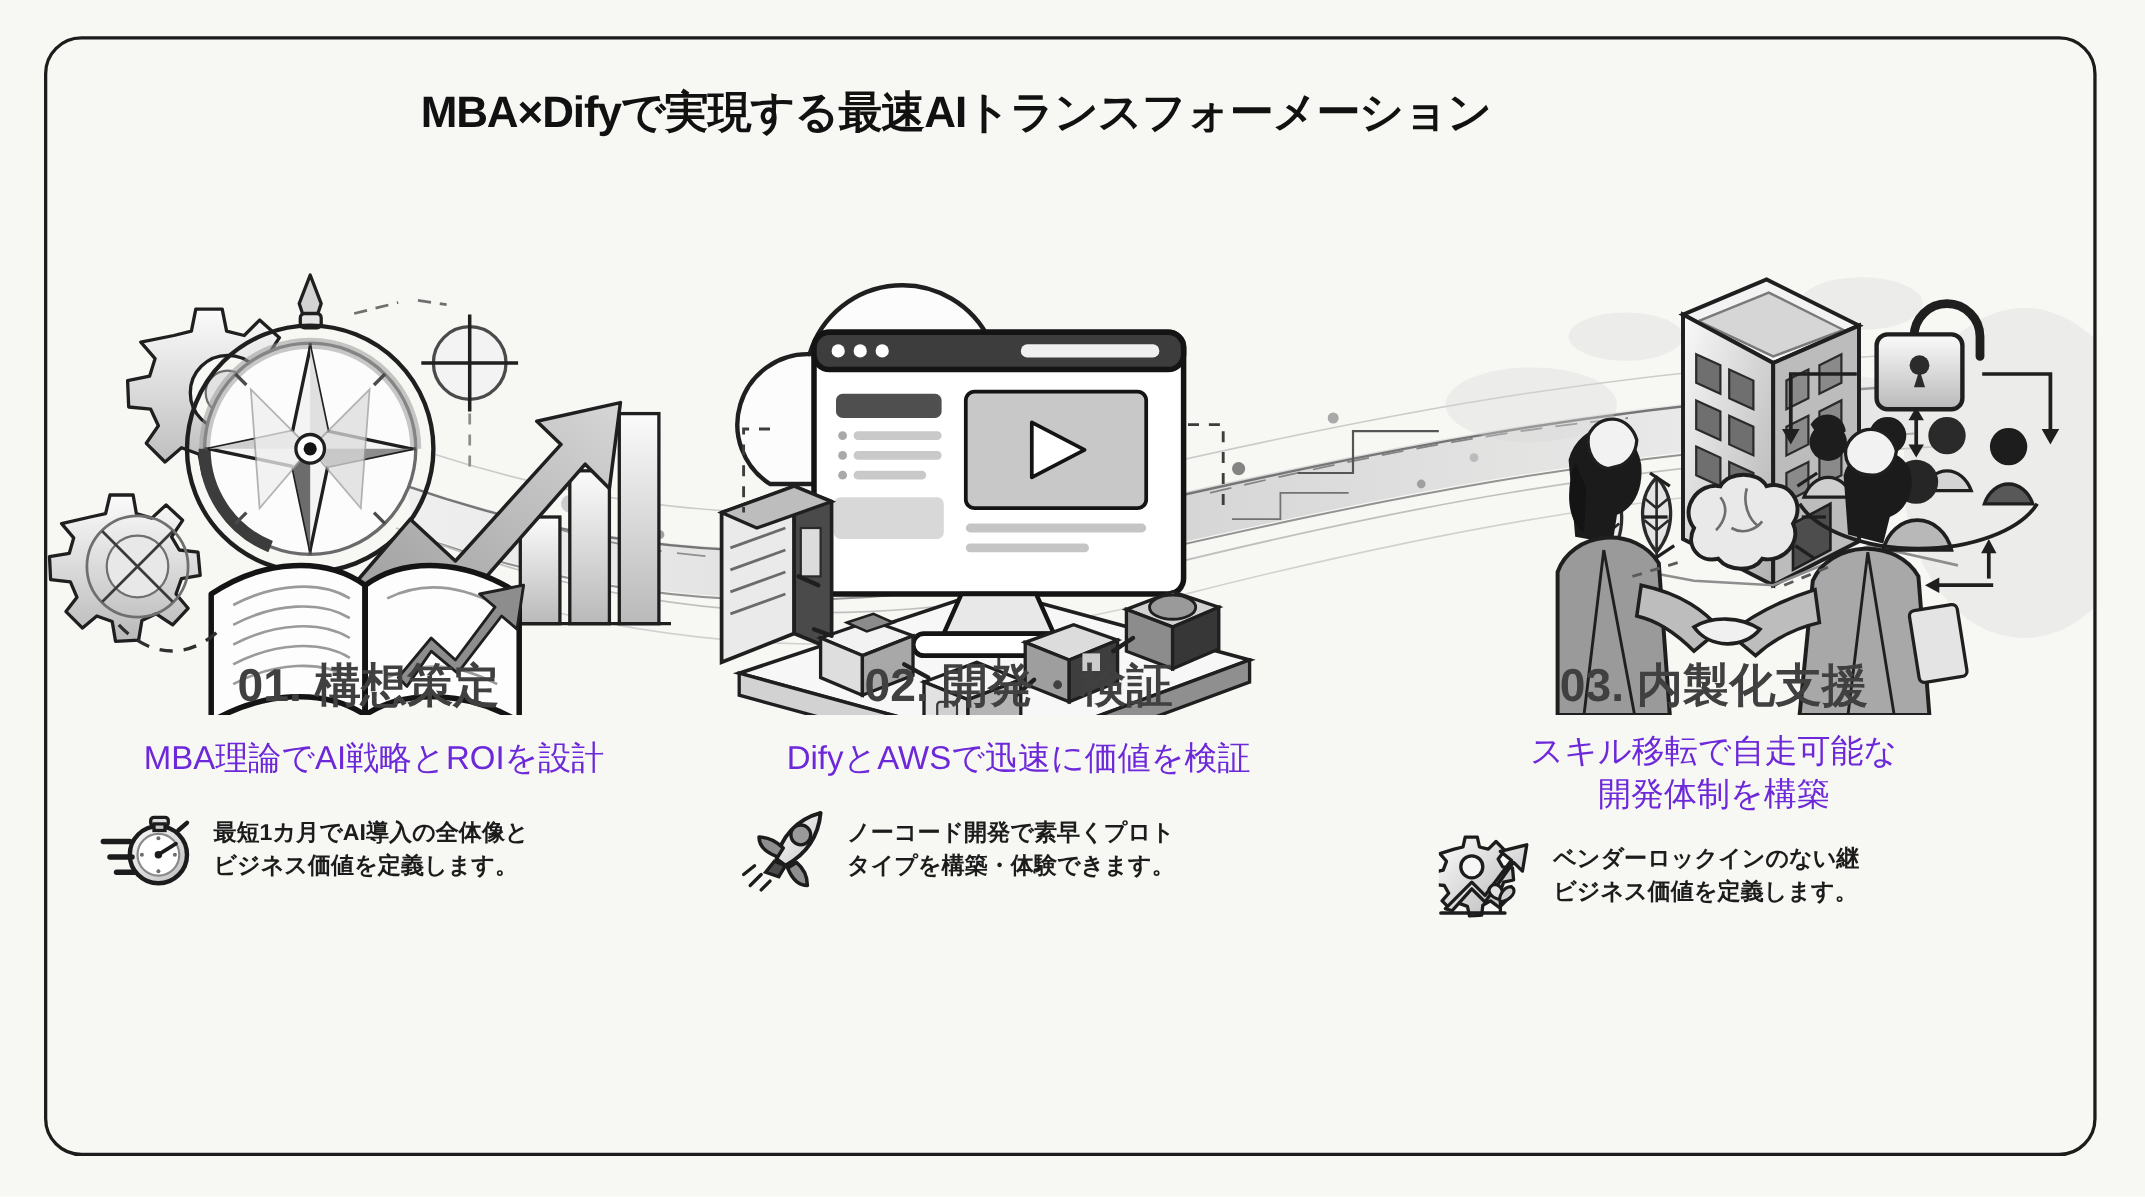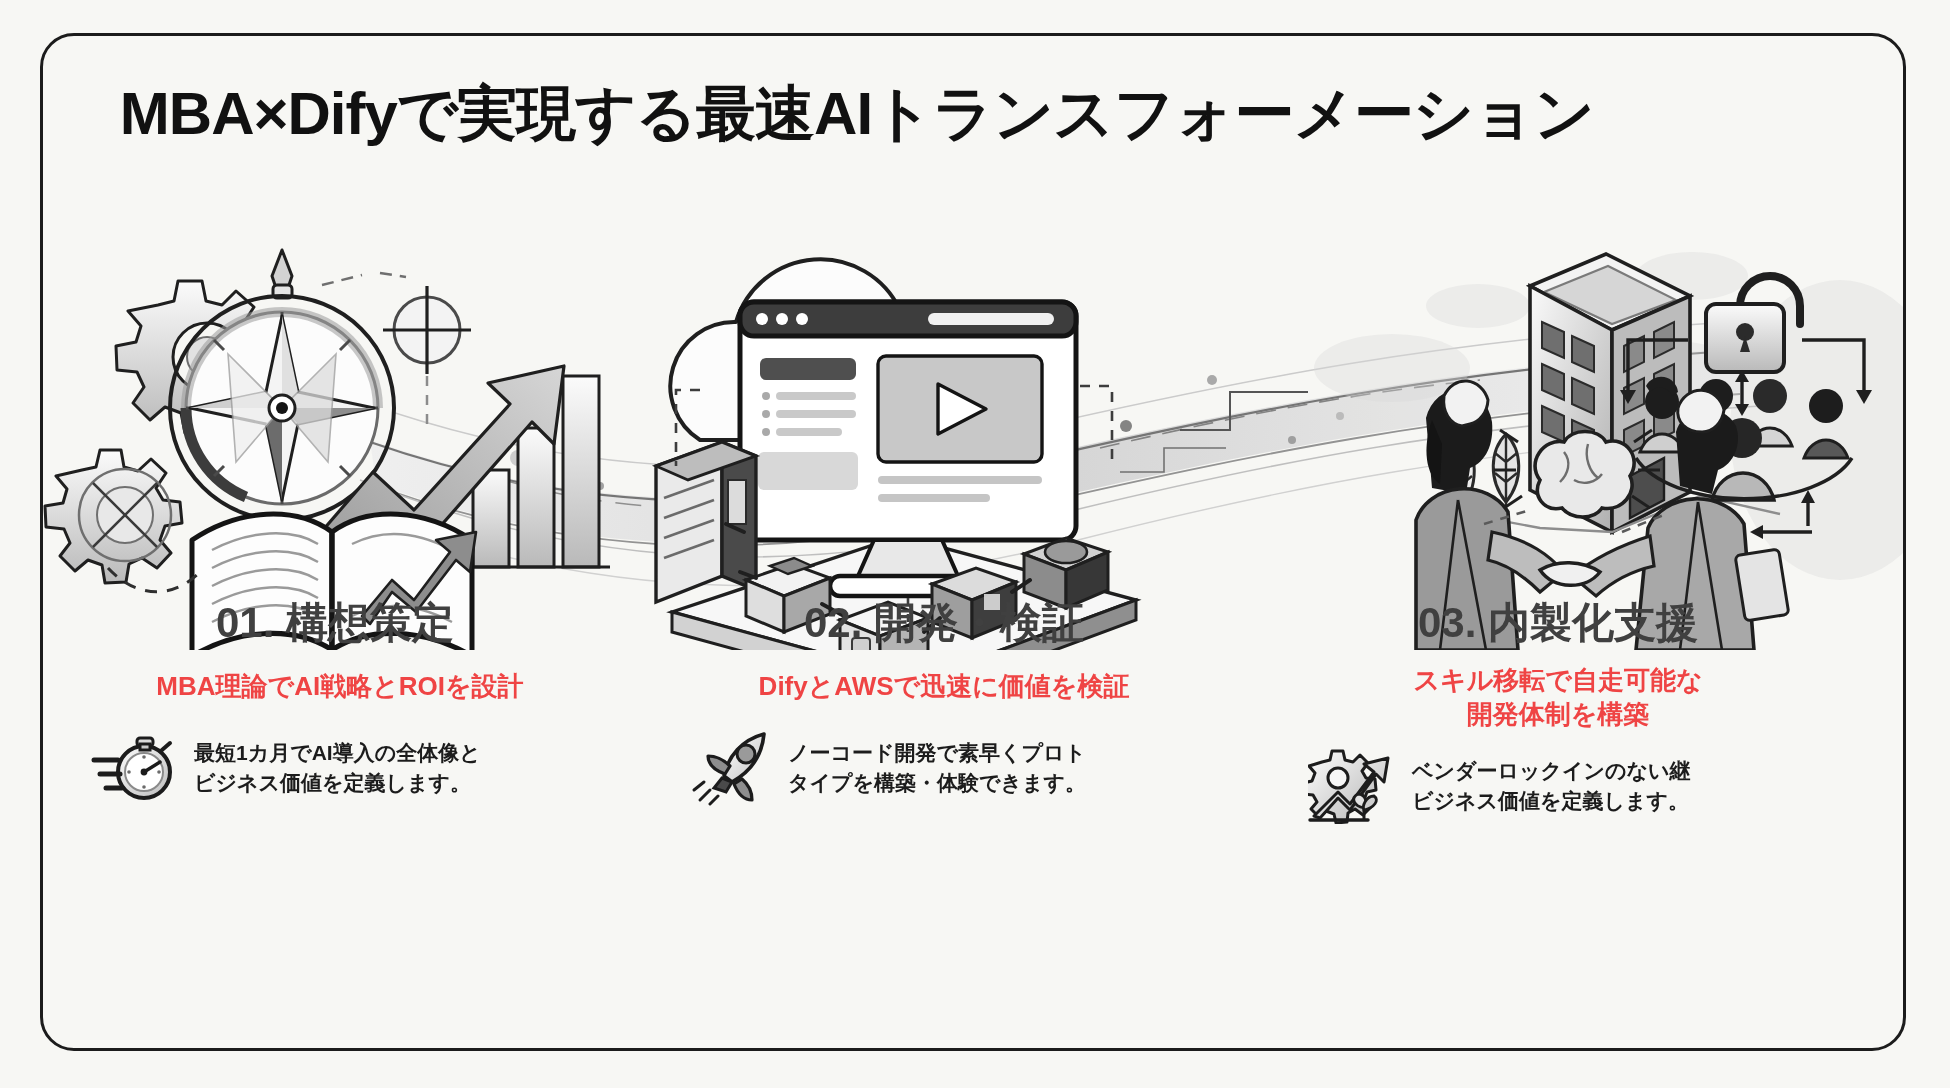--- a/index.html
+++ b/index.html
@@ -31,25 +31,25 @@
     border: 3px solid #1c1c1c;
     border-radius: 34px;
     box-sizing: border-box;
     pointer-events: none;
     z-index: 40;
   }
 
   
   #title {
     position: absolute;
-    left: 0;
+    left: 12px;
     top: 74px;
     width: 1714px;
     text-align: center;
-    font-size: 60px;
+    font-size: 40px;
     font-weight: 800;
     letter-spacing: -1px;
     color: #111111;
     white-space: nowrap;
     z-index: 30;
     font-family: "Liberation Sans", "DejaVu Sans", sans-serif;
   }
 
   
   #art-band {
@@ -63,36 +63,36 @@
   #art-band svg { display: block; width: 100%; height: 100%; }
 
   
   .col {
     position: absolute;
     top: 600px;
     z-index: 20;
     text-align: center;
   }
   #col-1 { left: 60px;   width: 560px; }
-  #col-2 { left: 644px;  width: 600px; }
+  #col-2 { left: 626px;  width: 600px; }
   #col-3 { left: 1258px; width: 600px; }
 
   .step-heading {
     font-size: 42px;
     font-weight: 800;
     color: #404040;
     letter-spacing: 0px;
     line-height: 1.1;
     white-space: nowrap;
   }
   .step-sub {
     margin-top: 24px;
-    font-size: 26px;
-    font-weight: 700;
-    color: #ef4444;
+    font-size: 30px;
+    font-weight: 400;
+    color: #6d28d9;
     line-height: 1.3;
   }
   .step-sub .l2 { display: block; text-align: center; }
 
   .detail-row {
     margin-top: 26px;
     display: flex;
     align-items: center;
     justify-content: flex-start;
     gap: 18px;

